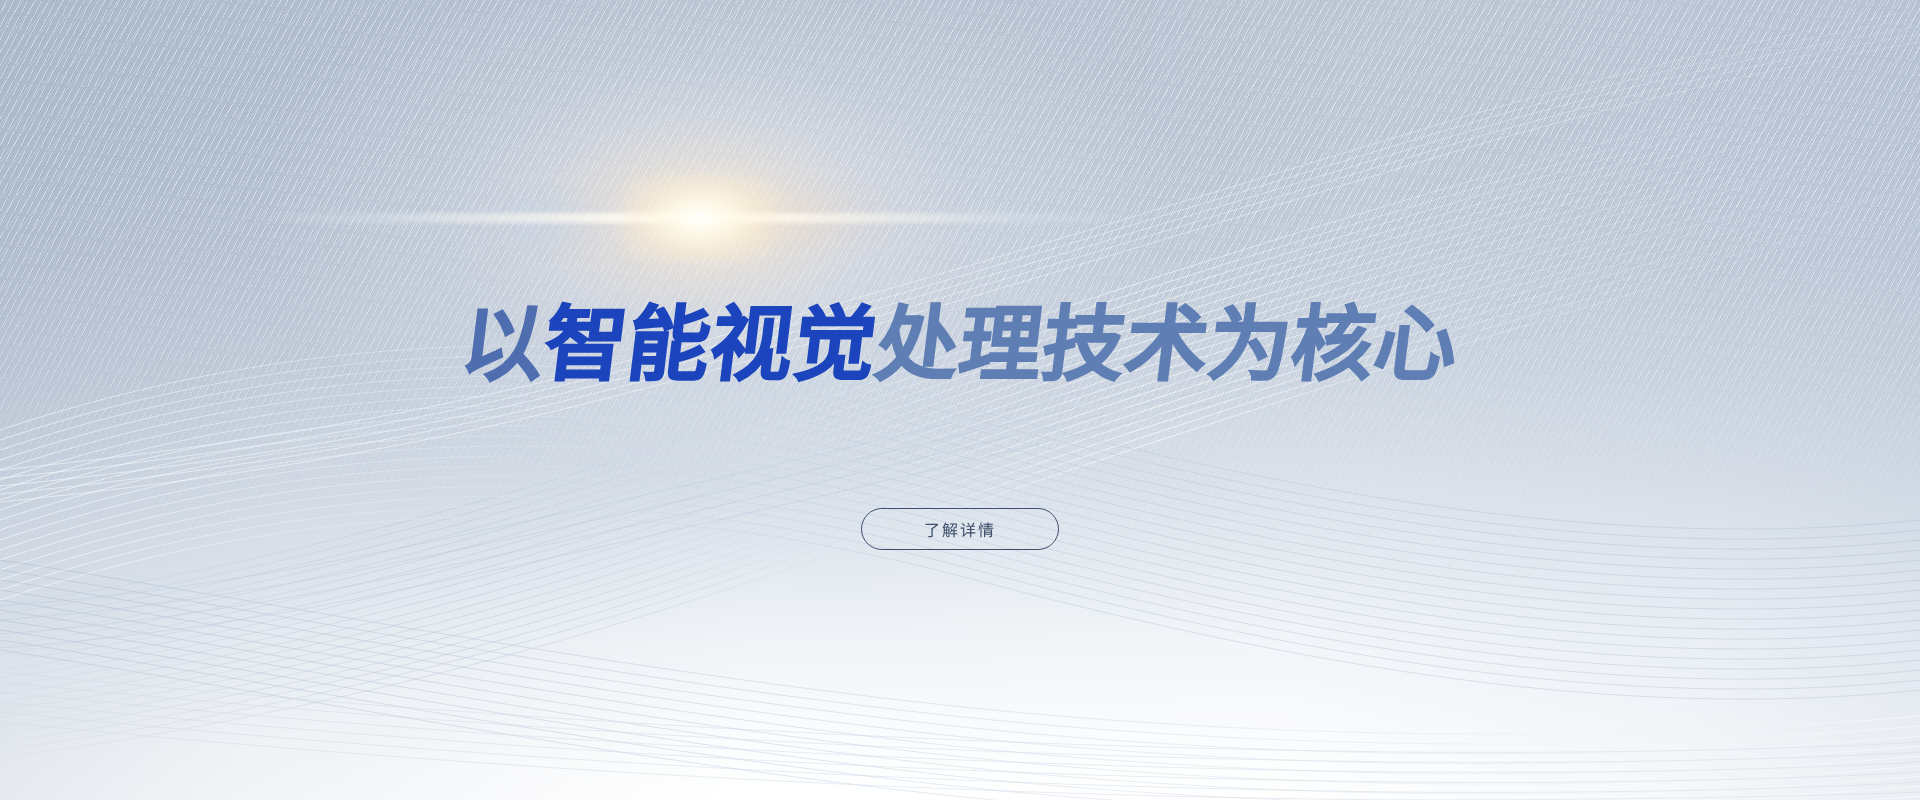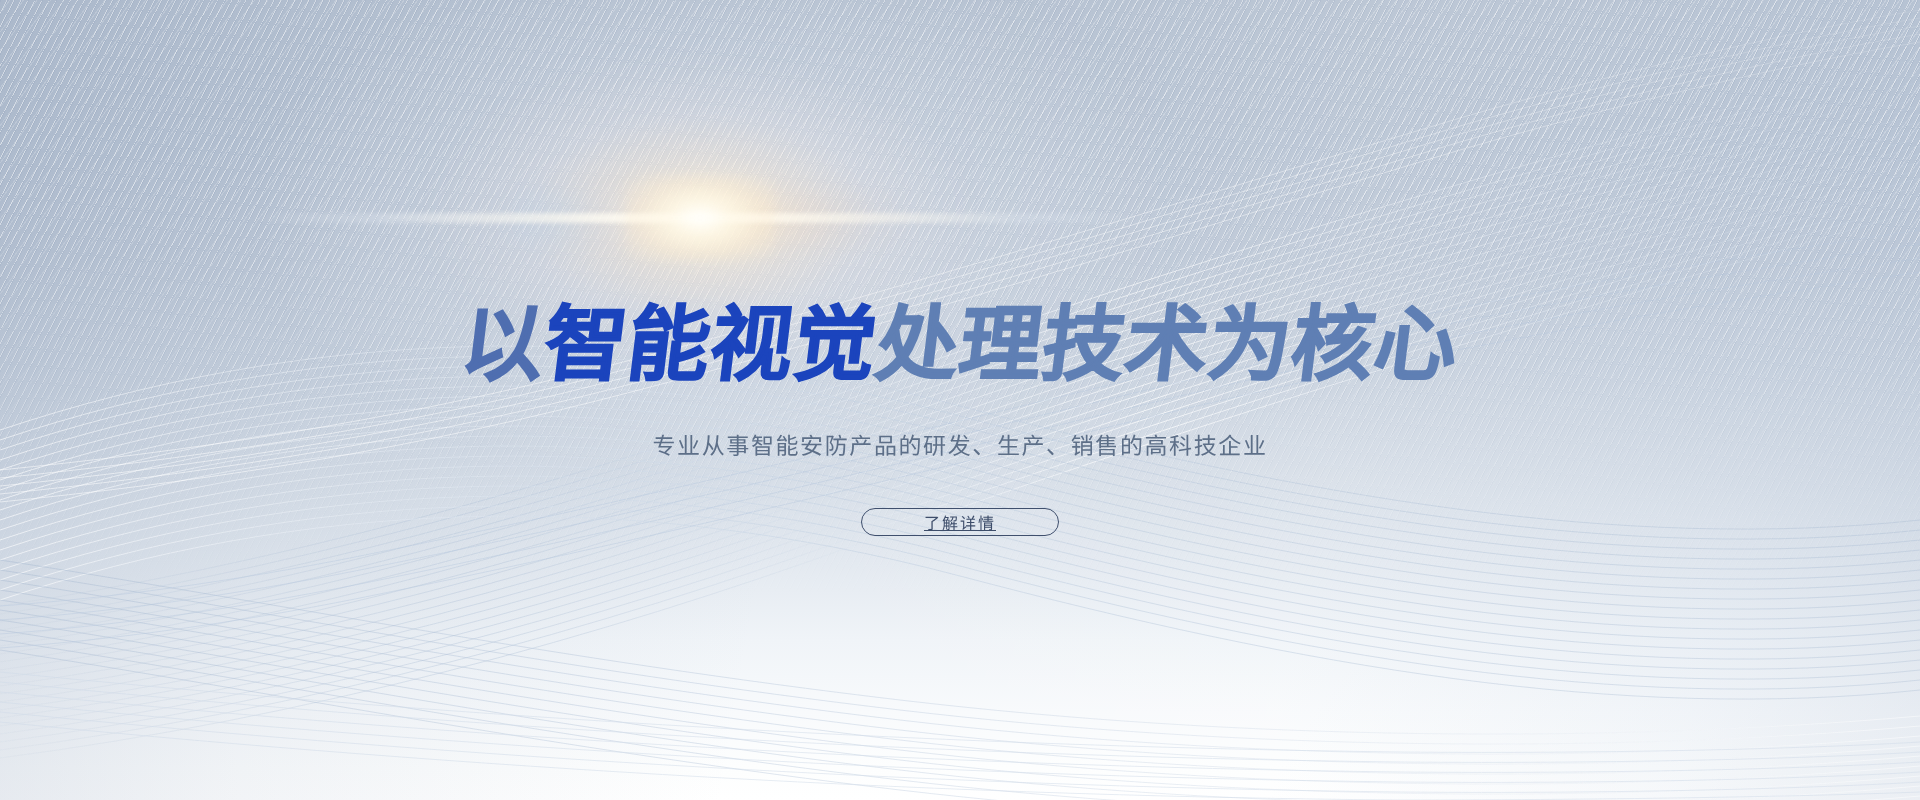--- a/index.html
+++ b/index.html
@@ -221,34 +221,33 @@
   .cta-wrap {
     position: absolute;
     top: 508px;
     left: 0;
     width: 100%;
     display: flex;
     justify-content: center;
   }
   .cta {
     width: 198px;
-    height: 28px;
+    height: 42px;
     border: 1.5px solid #3f4f6d;
     border-radius: 999px;
     background: transparent;
     color: #3d4d6a;
     font-size: 16px;
     letter-spacing: 2px;
     font-family: "DejaVu Sans", "Liberation Sans", sans-serif;
     display: flex;
     align-items: center;
     justify-content: center;
     cursor: pointer;
     padding: 0;
-    text-decoration: underline;
   }
 </style>
 </head>
 <body>
 
 <div class="stage">
 
   <div class="bg-base"></div>
   <div class="bg-hsweep"></div>
 
@@ -376,20 +375,19 @@
   <div class="flare-bloom"></div>
   <div class="flare-rainbow"></div>
   <div class="flare-glow"></div>
   <div class="flare-streak"></div>
   <div class="flare-core"></div>
 
   <div class="content">
 
     <h1 class="headline"><span class="hl-a">以</span><span class="hl-b">智能视觉</span><span class="hl-c">处理技术为核心</span></h1>
 
-    <p class="subtitle">专业从事智能安防产品的研发、生产、销售的高科技企业</p>
 
     <div class="cta-wrap">
       <button class="cta">了解详情</button>
     </div>
 
   </div>
 </div>
 
 </body></html>

